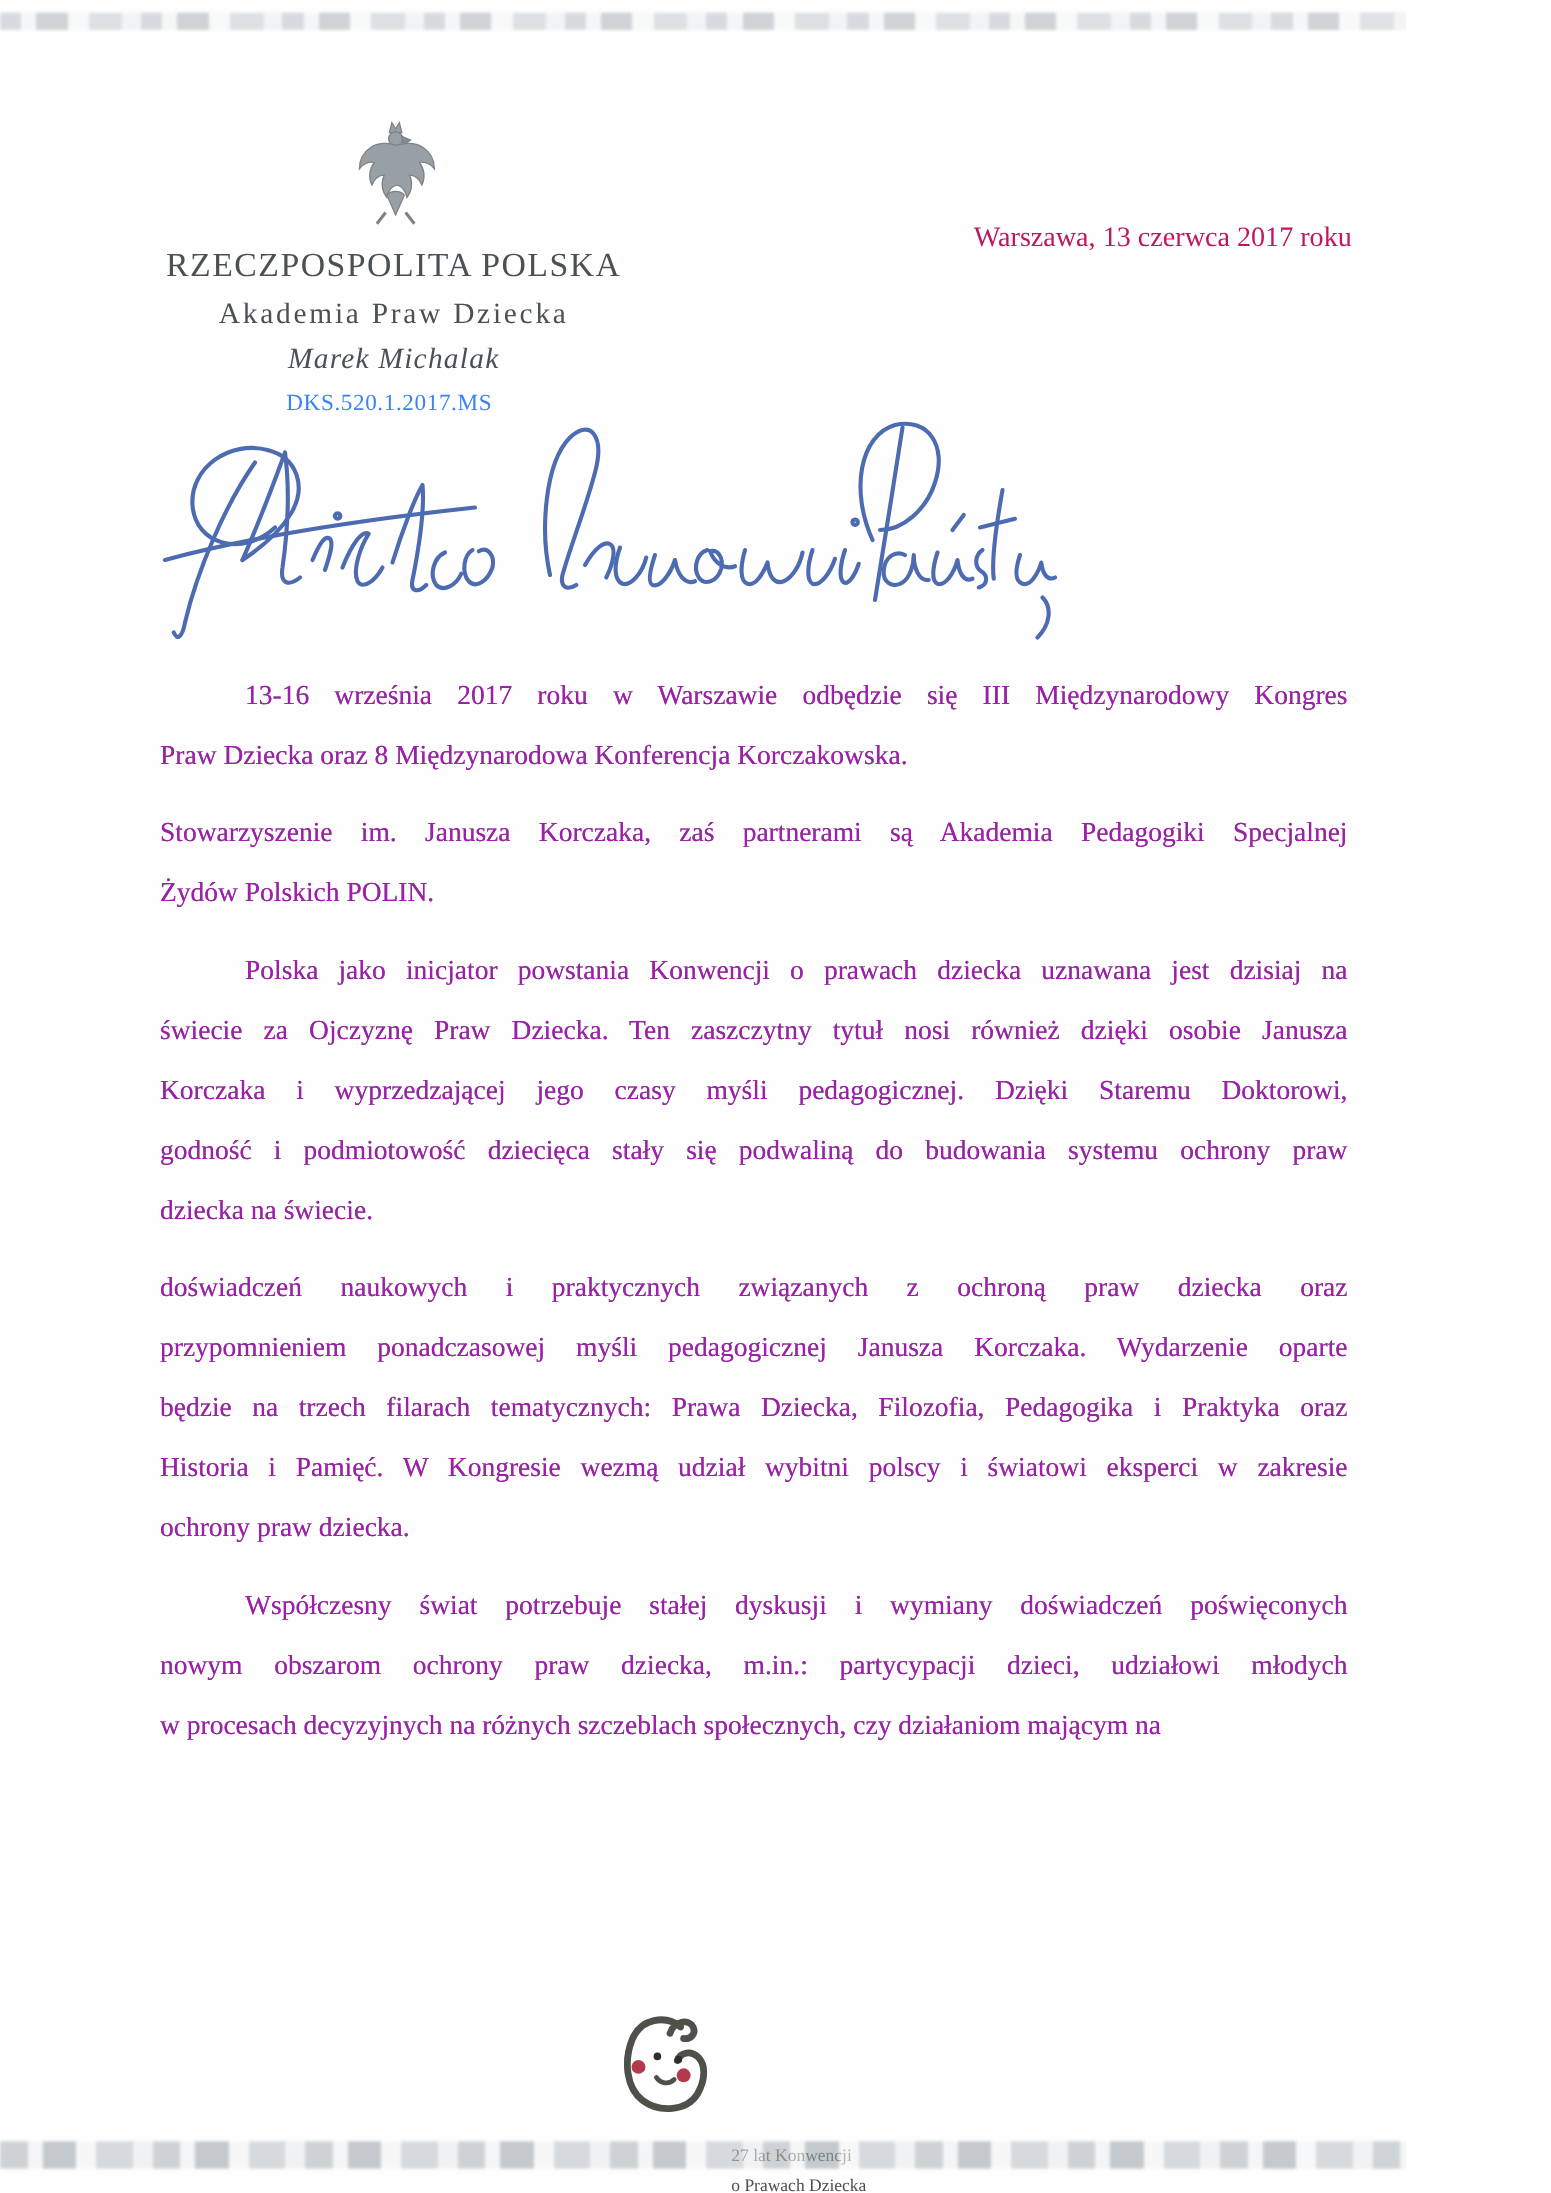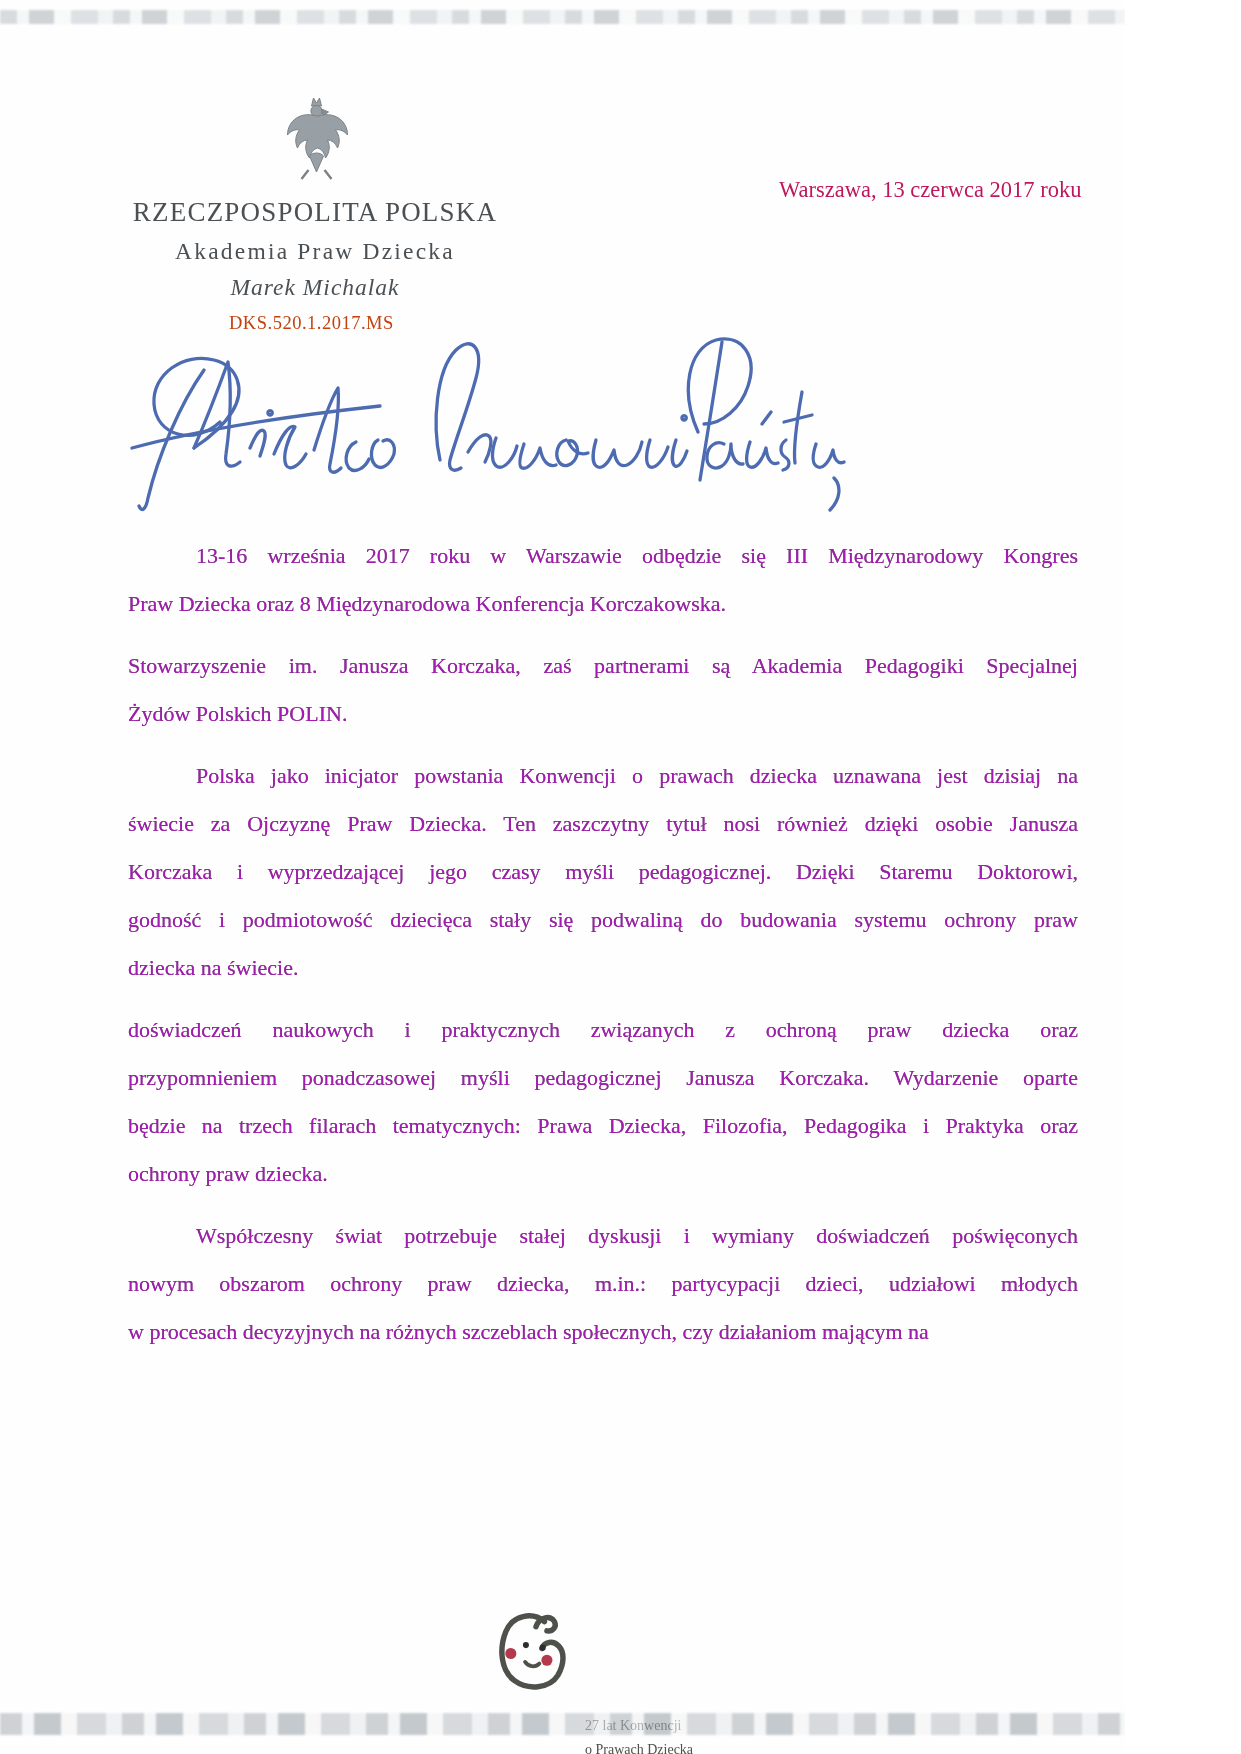--- a/index.html
+++ b/index.html
@@ -8,21 +8,21 @@
   
   .scan-band{position:absolute;left:0;width:100%;filter:blur(1.2px);}
   .scan-band.top{top:10px;height:14px;opacity:.55;
     background:repeating-linear-gradient(90deg,#b9c0c5 0 17px,#eef1f2 17px 29px,#a9b1b7 29px 54px,#f3f5f6 54px 71px,#c3cacf 71px 98px,#e8ebed 98px 113px);}
   .scan-band.bottom{top:1713px;height:22px;opacity:.6;
     background:repeating-linear-gradient(90deg,#aeb6bb 0 22px,#edf0f1 22px 34px,#9ea7ad 34px 61px,#f2f4f5 61px 77px,#bcc3c8 77px 106px,#e6eaec 106px 122px);}
   .hdr{position:absolute;left:110px;width:410px;text-align:center;color:#4b5054;white-space:nowrap;}
   .republic{top:199px;font-size:27px;line-height:27px;letter-spacing:1.2px;}
   .office{top:239px;font-size:23.5px;line-height:24px;letter-spacing:2.2px;}
   .signame{top:275px;font-size:23.5px;line-height:24px;letter-spacing:1px;font-style:italic;}
-  .ref{position:absolute;left:229px;top:313px;font-size:18.5px;letter-spacing:.5px;color:#c2410c;white-space:nowrap;}
+  .ref{position:absolute;left:229px;top:313px;font-size:18.5px;letter-spacing:.5px;color:#3b82f6;white-space:nowrap;}
   .dateline{position:absolute;left:779px;top:177px;font-size:22.5px;color:#be185d;white-space:nowrap;}
   .emblem{position:absolute;left:280px;top:94px;}
   .salutation{position:absolute;left:128px;top:332px;width:724px;height:186px;}
   .sr{position:absolute;width:1px;height:1px;overflow:hidden;opacity:0;}
   .letter-body{position:absolute;left:128px;top:532px;width:950px;color:#a21caf;
                font-size:22px;text-shadow:0 0 .5px rgba(60,64,67,.75);}
   .para{margin:0 0 14px 0;}
   .line{line-height:48px;text-align:justify;text-align-last:justify;white-space:normal;}
   .line.first{text-indent:68px;}
   .line.last{text-align-last:left;}
@@ -109,20 +109,21 @@
         <div class="line first">Polska jako inicjator powstania Konwencji o prawach dziecka uznawana jest dzisiaj na</div>
         <div class="line">świecie za Ojczyznę Praw Dziecka. Ten zaszczytny tytuł nosi również dzięki osobie Janusza</div>
         <div class="line">Korczaka i wyprzedzającej jego czasy myśli pedagogicznej. Dzięki Staremu Doktorowi,</div>
         <div class="line">godność i podmiotowość dziecięca stały się podwaliną do budowania systemu ochrony praw</div>
         <div class="line last">dziecka na świecie.</div>
       </div>
       <div class="para">
         <div class="line">doświadczeń naukowych i praktycznych związanych z ochroną praw dziecka oraz</div>
         <div class="line">przypomnieniem ponadczasowej myśli pedagogicznej Janusza Korczaka. Wydarzenie oparte</div>
         <div class="line">będzie na trzech filarach tematycznych: Prawa Dziecka, Filozofia, Pedagogika i Praktyka oraz</div>
+        <div class="line">Historia i Pamięć. W Kongresie wezmą udział wybitni polscy i światowi eksperci w zakresie</div>
         <div class="line last">ochrony praw dziecka.</div>
       </div>
       <div class="para">
         <div class="line first">Współczesny świat potrzebuje stałej dyskusji i wymiany doświadczeń poświęconych</div>
         <div class="line">nowym obszarom ochrony praw dziecka, m.in.: partycypacji dzieci, udziałowi młodych</div>
         <div class="line last">w procesach decyzyjnych na różnych szczeblach społecznych, czy działaniom mającym na</div>
       </div>
     </div>
 
   <div class="footer-logo">

